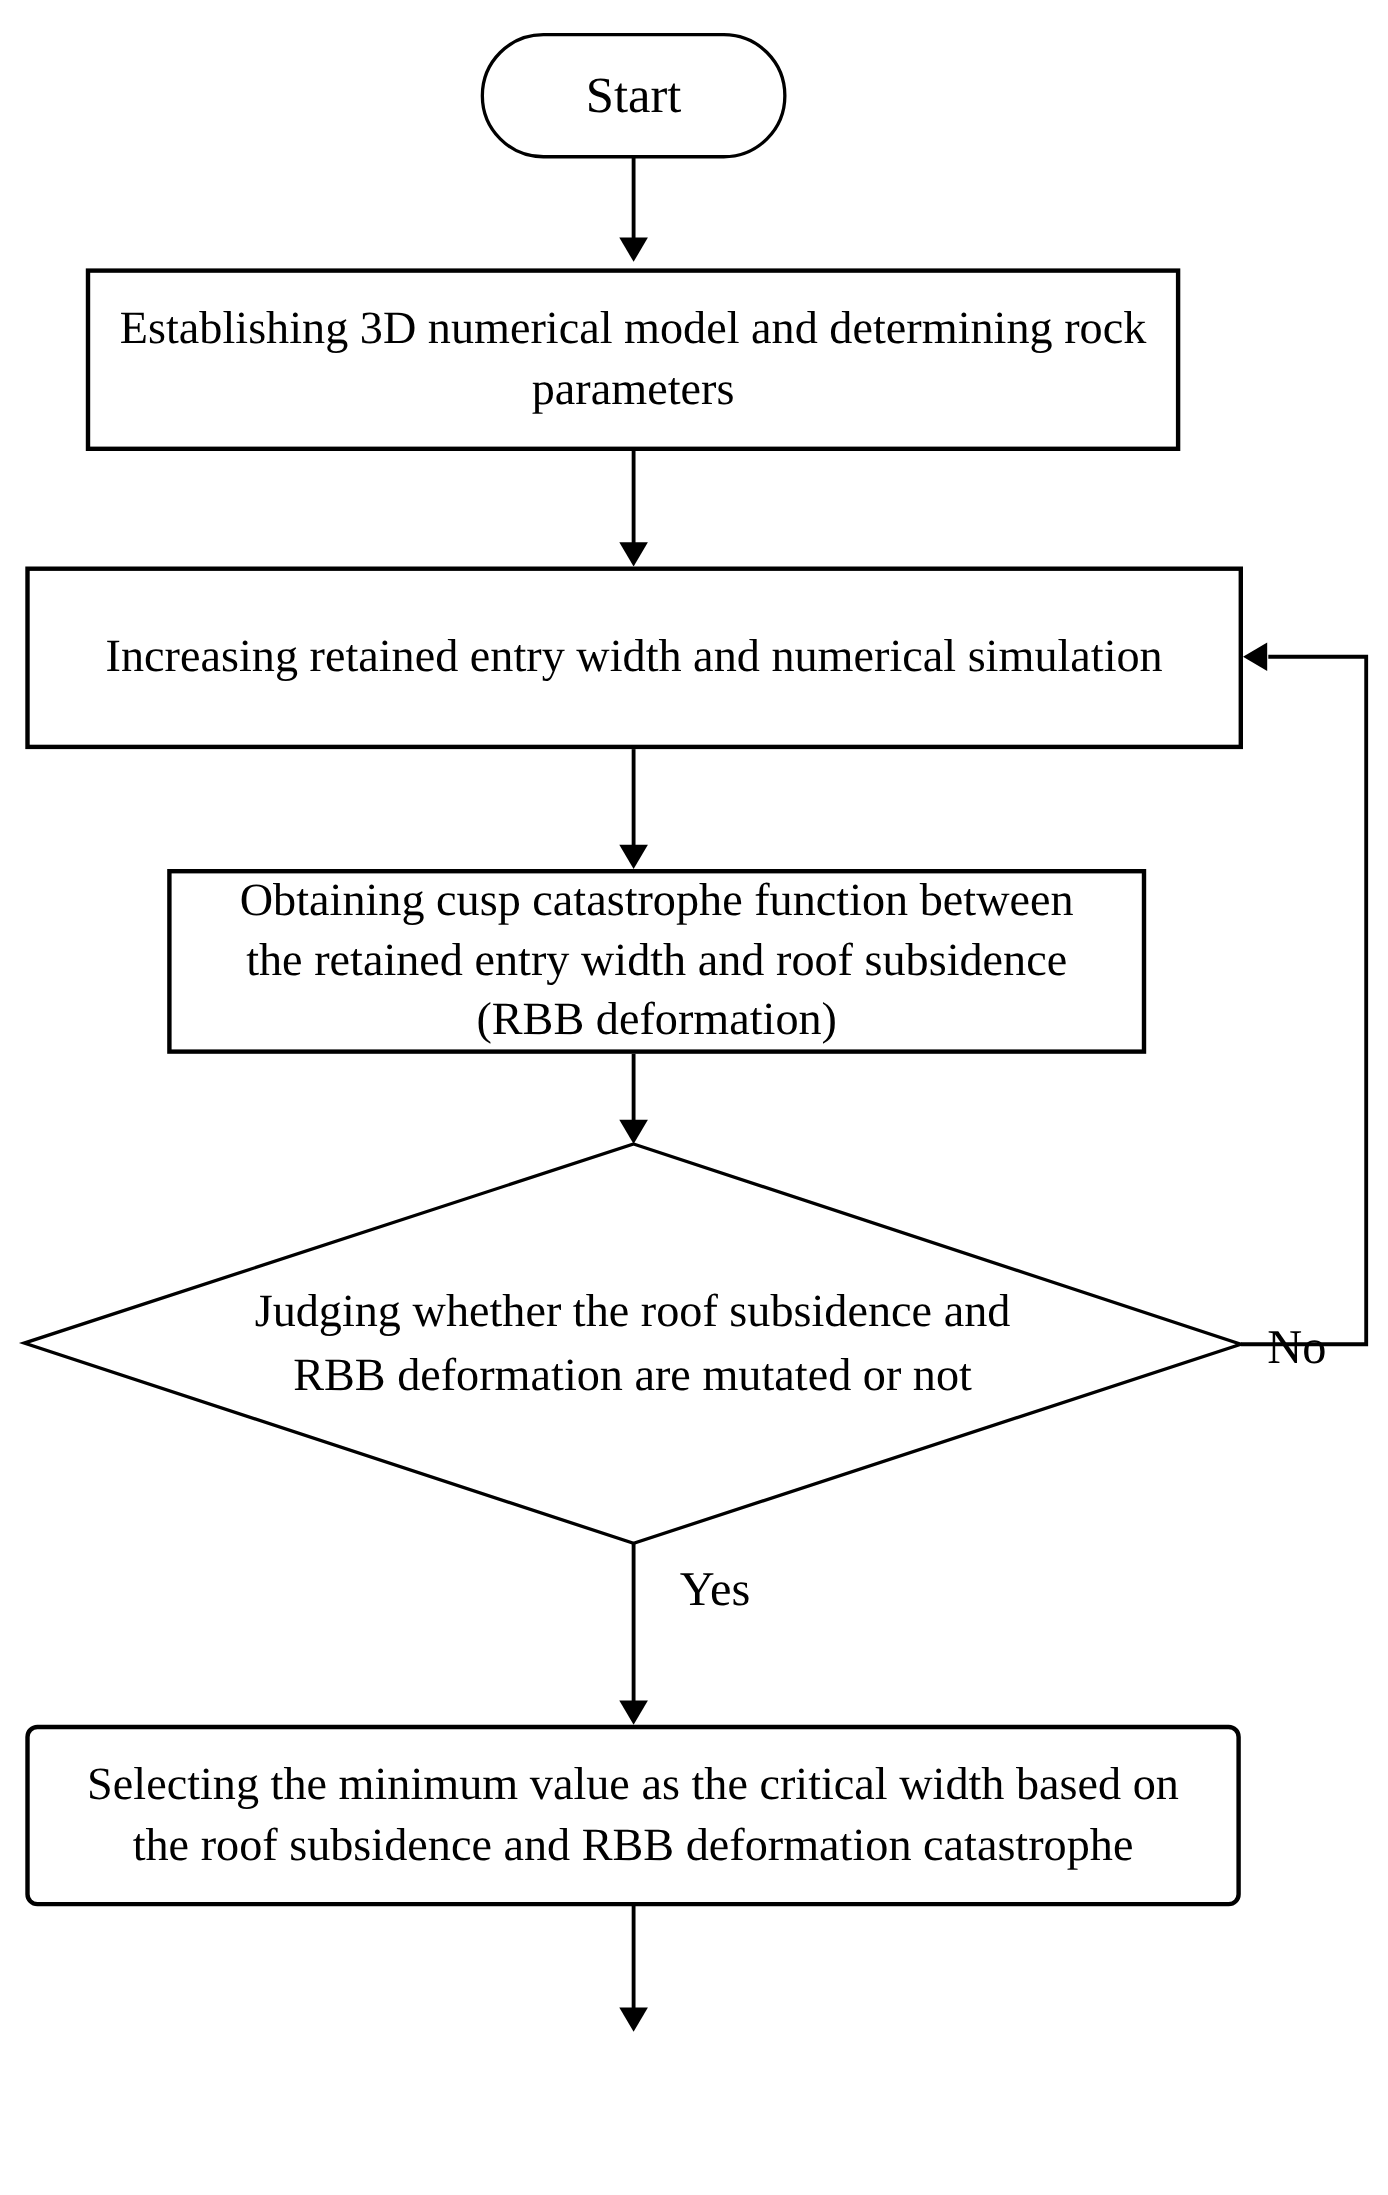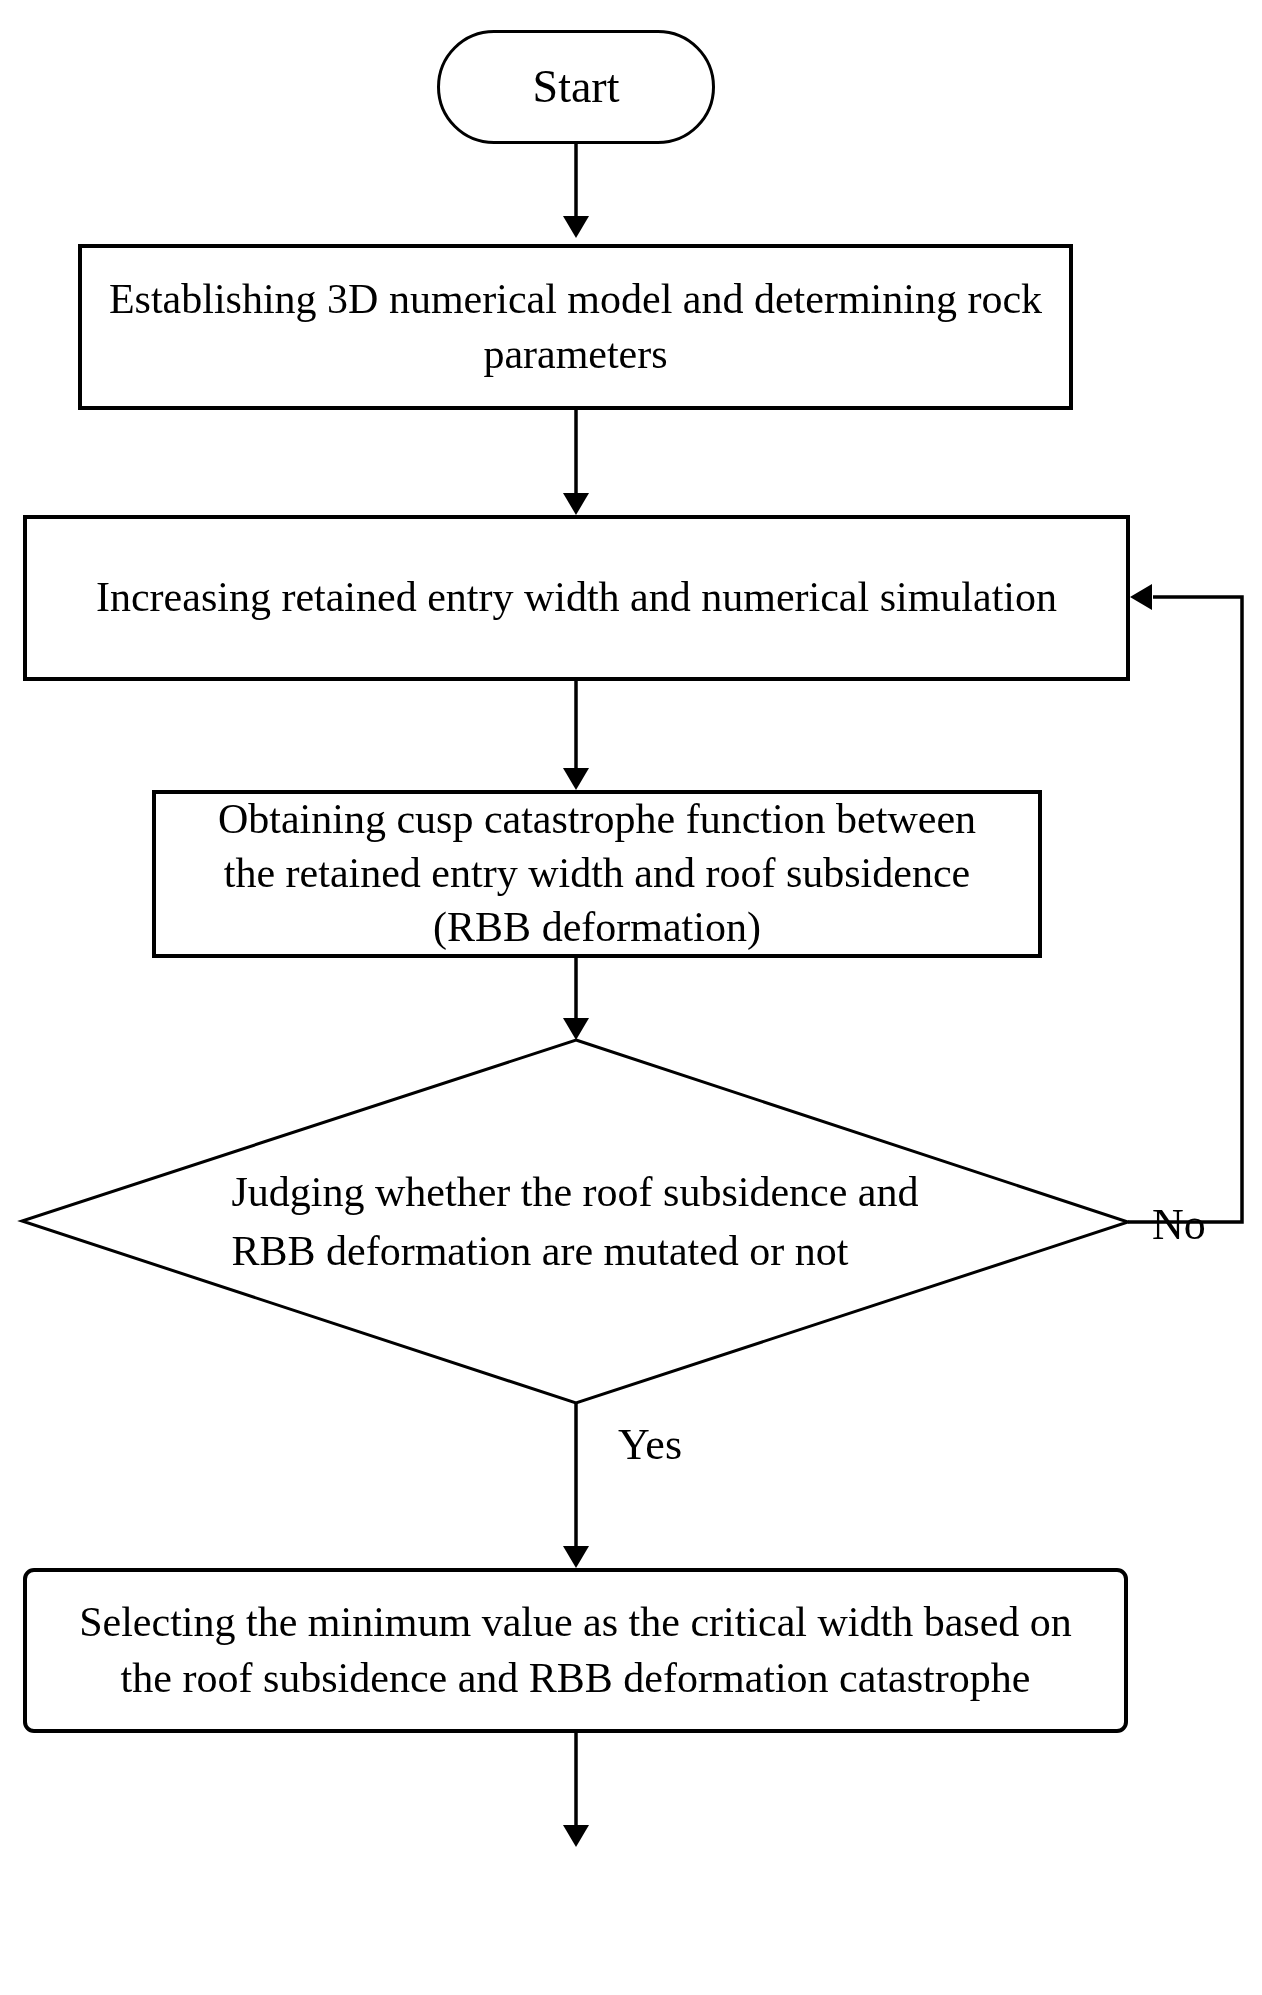--- a/index.html
+++ b/index.html
@@ -44,21 +44,21 @@
     border-radius: 60px;
     font-size: 46px;
   }
   .decision-text {
     position: absolute;
     box-sizing: border-box;
     background: transparent;
     display: flex;
     align-items: center;
     justify-content: center;
-    text-align: left;
+    text-align: center;
     white-space: pre;
     font-size: 42px;
     line-height: 1.4;
   }
   .branch-label {
     position: absolute;
     font-size: 44px;
     line-height: 1;
     background: transparent;
   }

